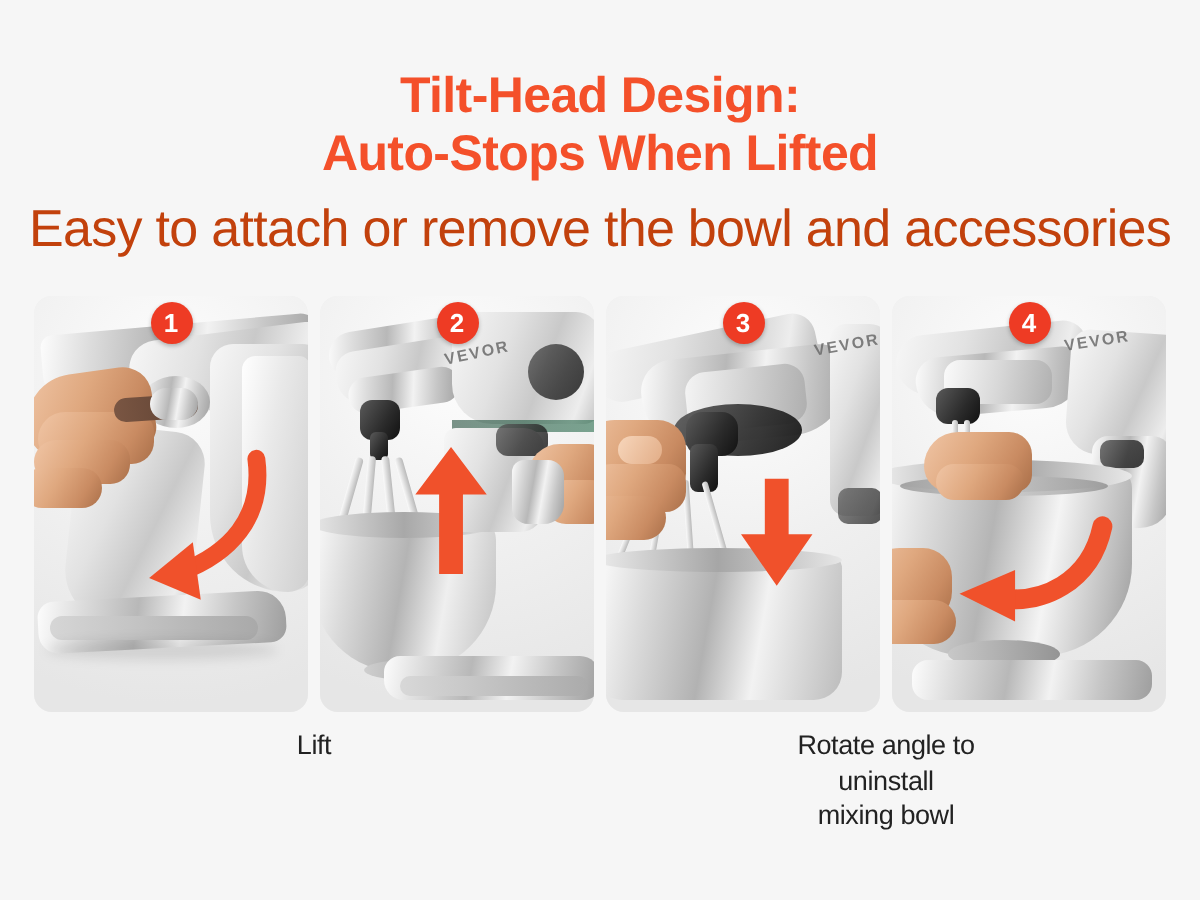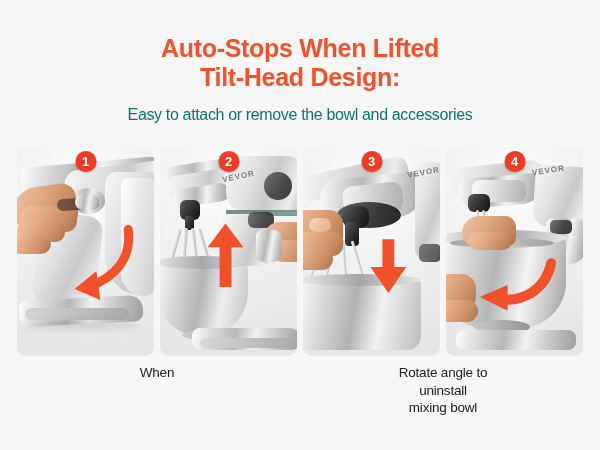--- a/index.html
+++ b/index.html
@@ -23,22 +23,22 @@
   .title {
     color: #f4502a;
     font-weight: bold;
     font-size: 25px;
     line-height: 29px;
     letter-spacing: -0.3px;
   }
   .title-line { display: block; }
   .subtitle {
     margin-top: 11px;
-    color: #0f766e;
-    font-size: 16px;
+    color: #c2410c;
+    font-size: 26px;
     line-height: 23px;
     letter-spacing: -0.35px;
   }
 
   
   .panels {
     position: absolute;
     top: 148px;
     left: 17px;
     width: 566px;
@@ -139,22 +139,22 @@
     line-height: 17.5px;
     letter-spacing: -0.2px;
     white-space: pre-line;
   }
 </style>
 </head>
 <body>
 
 <div class="header">
   <div class="title">
+    <span class="title-line">Tilt-Head Design:</span>
     <span class="title-line">Auto-Stops When Lifted</span>
-    <span class="title-line">Tilt-Head Design:</span>
   </div>
   <div class="subtitle">Easy to attach or remove the bowl and accessories</div>
 </div>
 
 <div class="panels">
 
   <div class="panel">
     <div class="photo">
 
       <div class="metal" style="left:4px;top:14px;width:140px;height:34px;border-radius:6px 10px 4px 14px;transform:rotate(-5deg);"></div>
@@ -298,17 +298,17 @@
       <path d="M106 116 C 100 144, 76 156, 52 152" stroke="#f0512b" stroke-width="10" fill="none" stroke-linecap="round"></path>
       <path d="M62 138 L 34 150 L 62 164 Z" fill="#f0512b"></path>
     </svg>
     <div class="badge">4</div>
     <div class="brand" style="left:86px;top:18px;transform:rotate(-9deg);">VEVOR</div>
   </div>
 
 </div>
 
 <div class="captions">
-  <div class="caption">When</div>
+  <div class="caption">Lift</div>
   <div class="caption">Rotate angle to
 uninstall
 mixing bowl</div>
 </div>
 
 </body></html>

